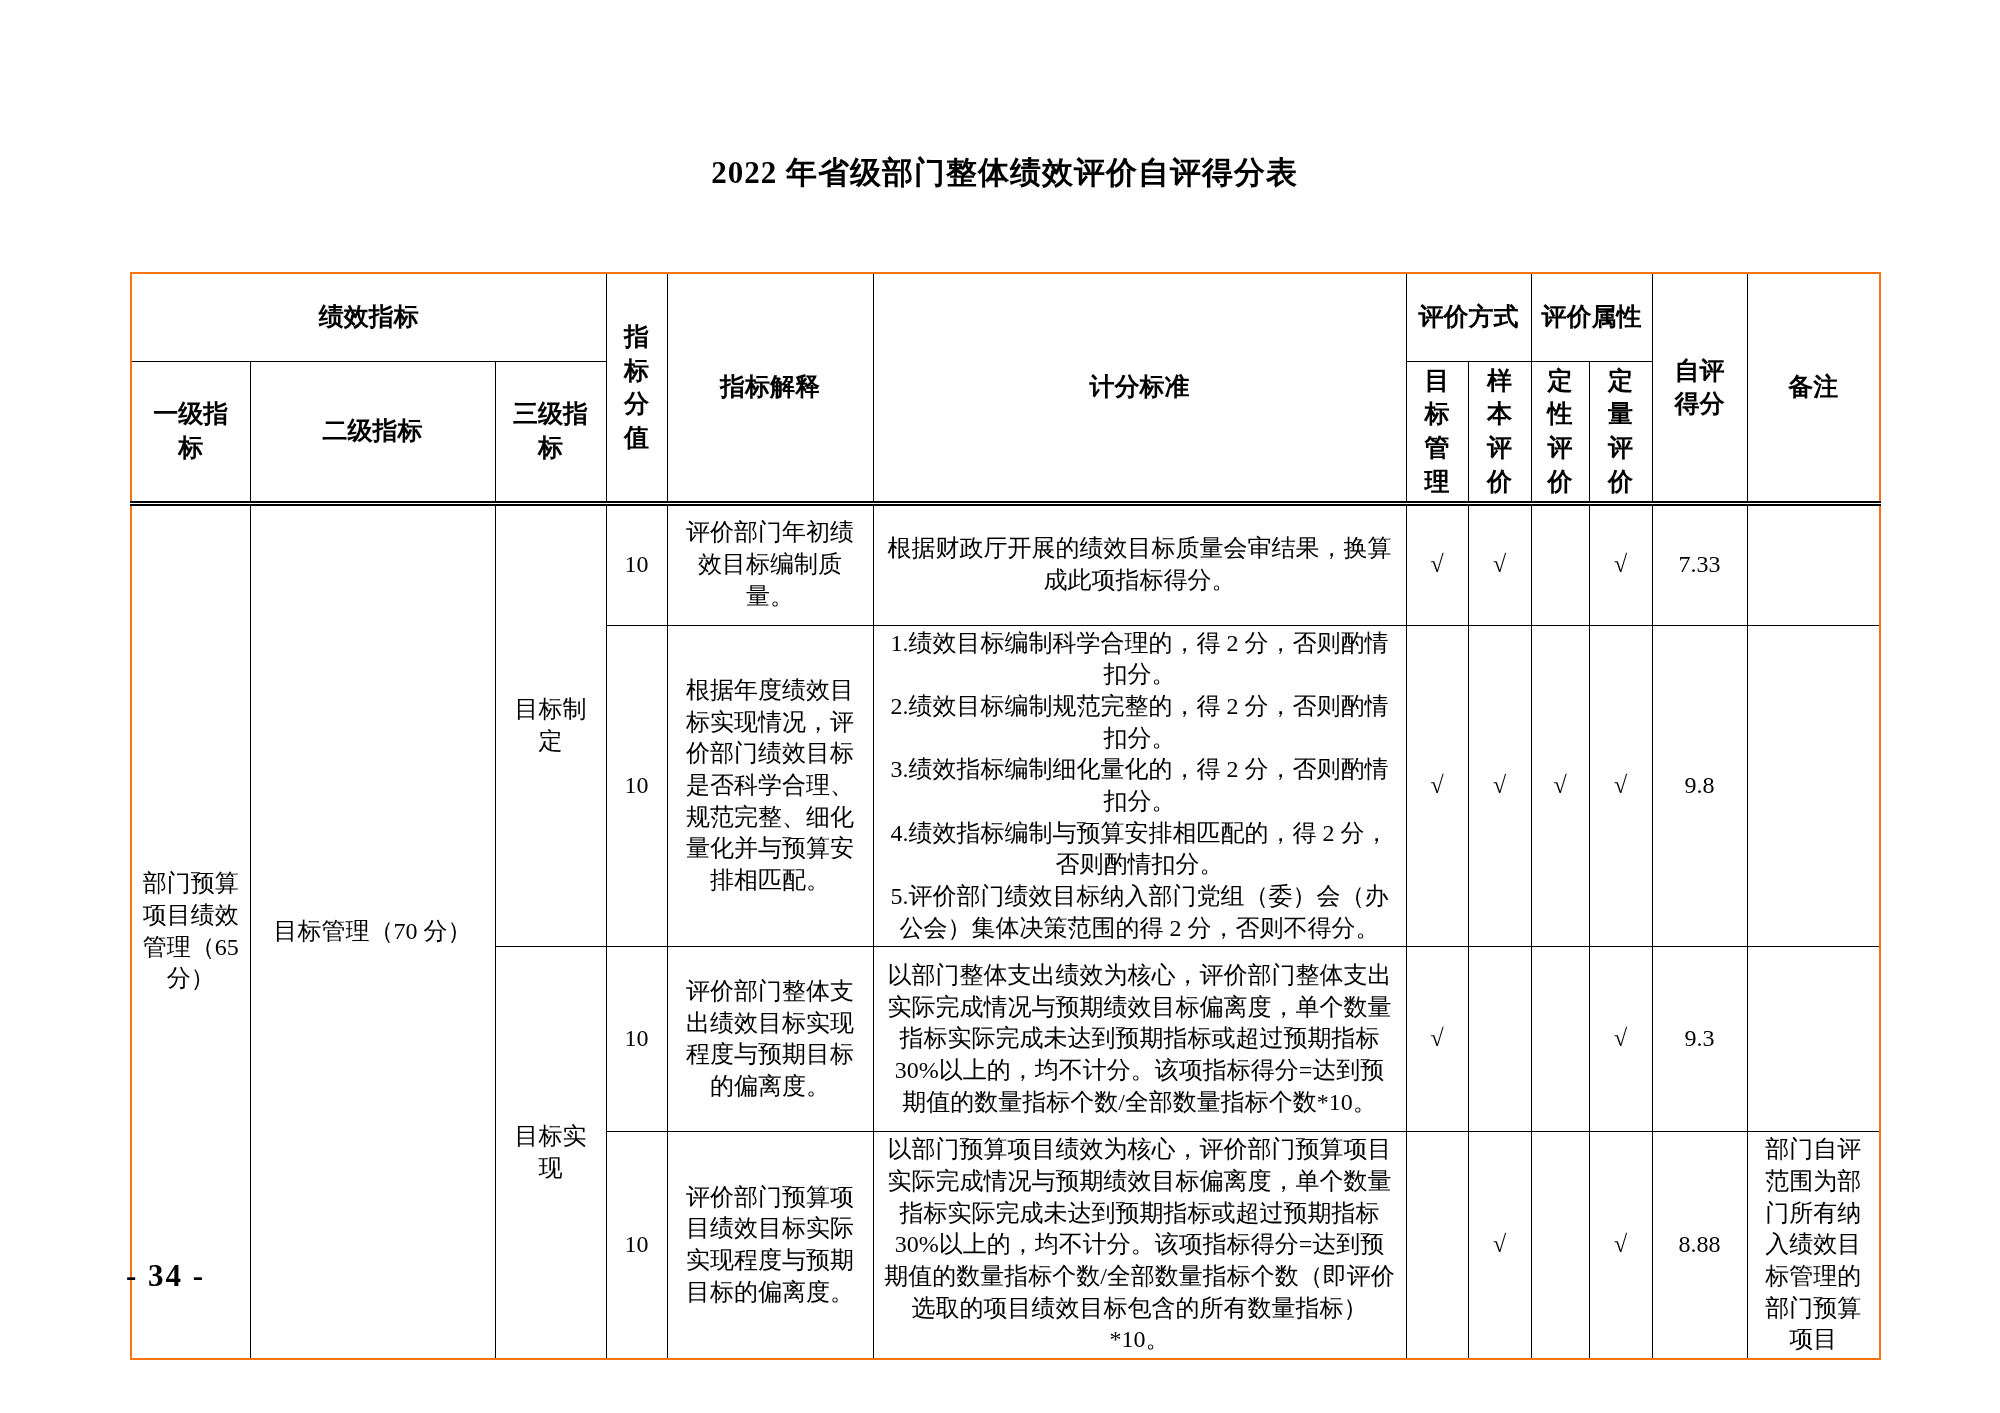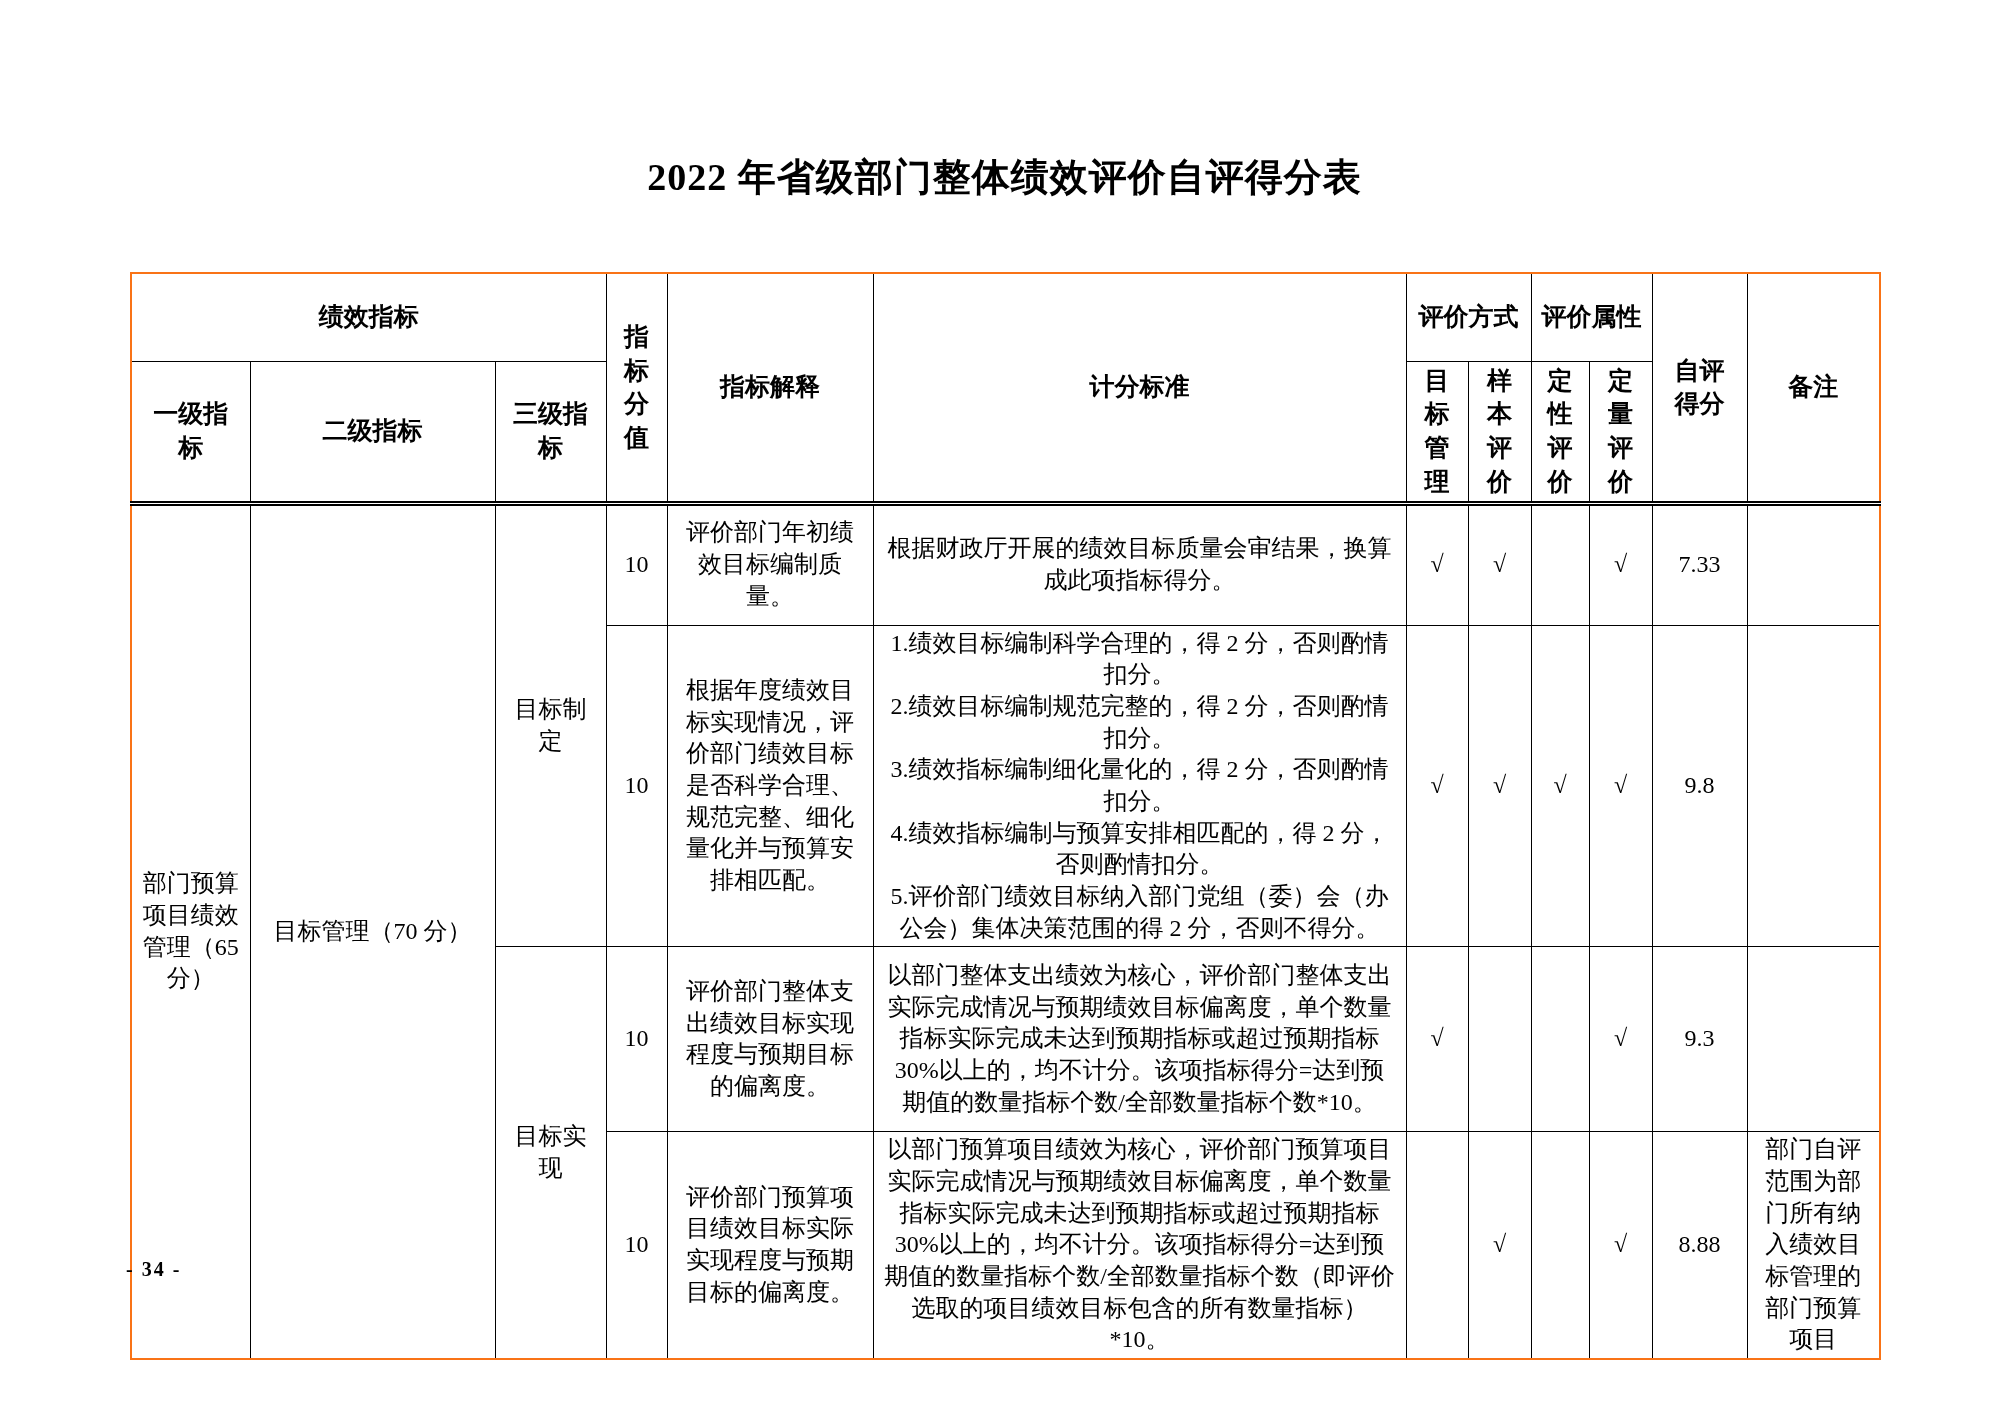--- a/index.html
+++ b/index.html
@@ -9,21 +9,21 @@
     background:#ffffff;
     font-family:"Liberation Serif","DejaVu Serif",serif;
     color:#000;
     overflow:hidden;
   }
   .doc-title {
     position:absolute;
     top:152px; left:130px; width:1749px;
     margin:0;
     text-align:center;
-    font-size:38px;
+    font-size:31px;
     font-weight:bold;
     letter-spacing:1px;
   }
   .score-table {
     position:absolute;
     top:272px; left:130px;
     width:1749px;
     border-collapse:collapse;
     table-layout:fixed;
     border:2px solid #f97316;
@@ -64,21 +64,21 @@
     font-size:20px;
     line-height:1.32;
     text-align:justify;
     text-justify:inter-character;
     padding:6px 12px;
     vertical-align:middle;
   }
   .pagenum {
     position:absolute;
     left:126px; top:1258px;
-    font-size:20px;
+    font-size:31px;
     font-weight:bold;
     letter-spacing:2px;
   }
 </style>
 </head>
 <body>
 
 <div class="page">
 
   <h1 class="doc-title">2022 年省级部门整体绩效评价自评得分表</h1>

